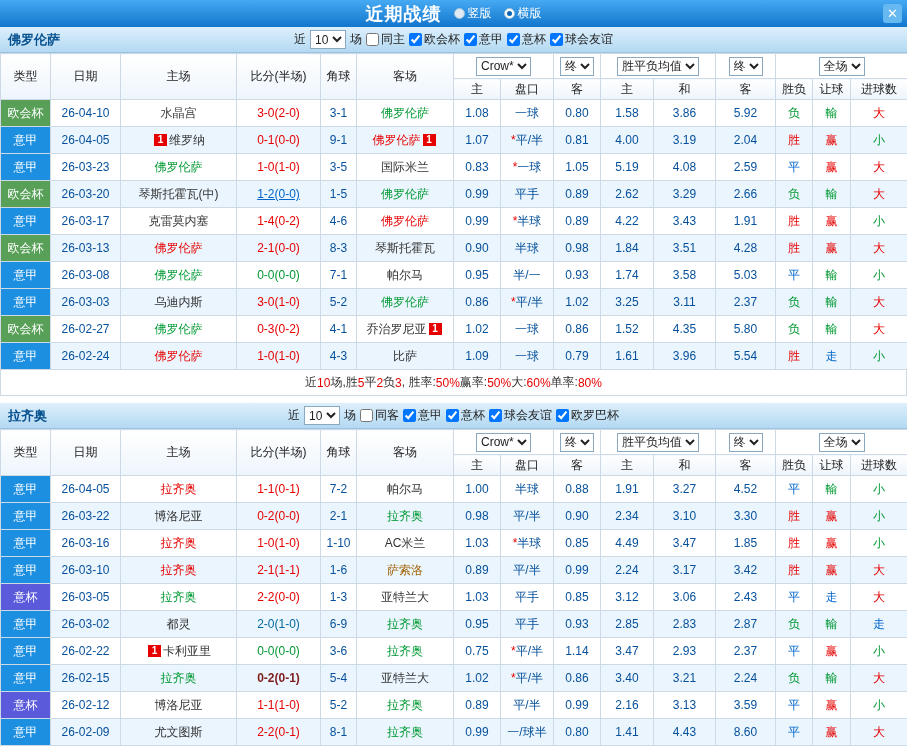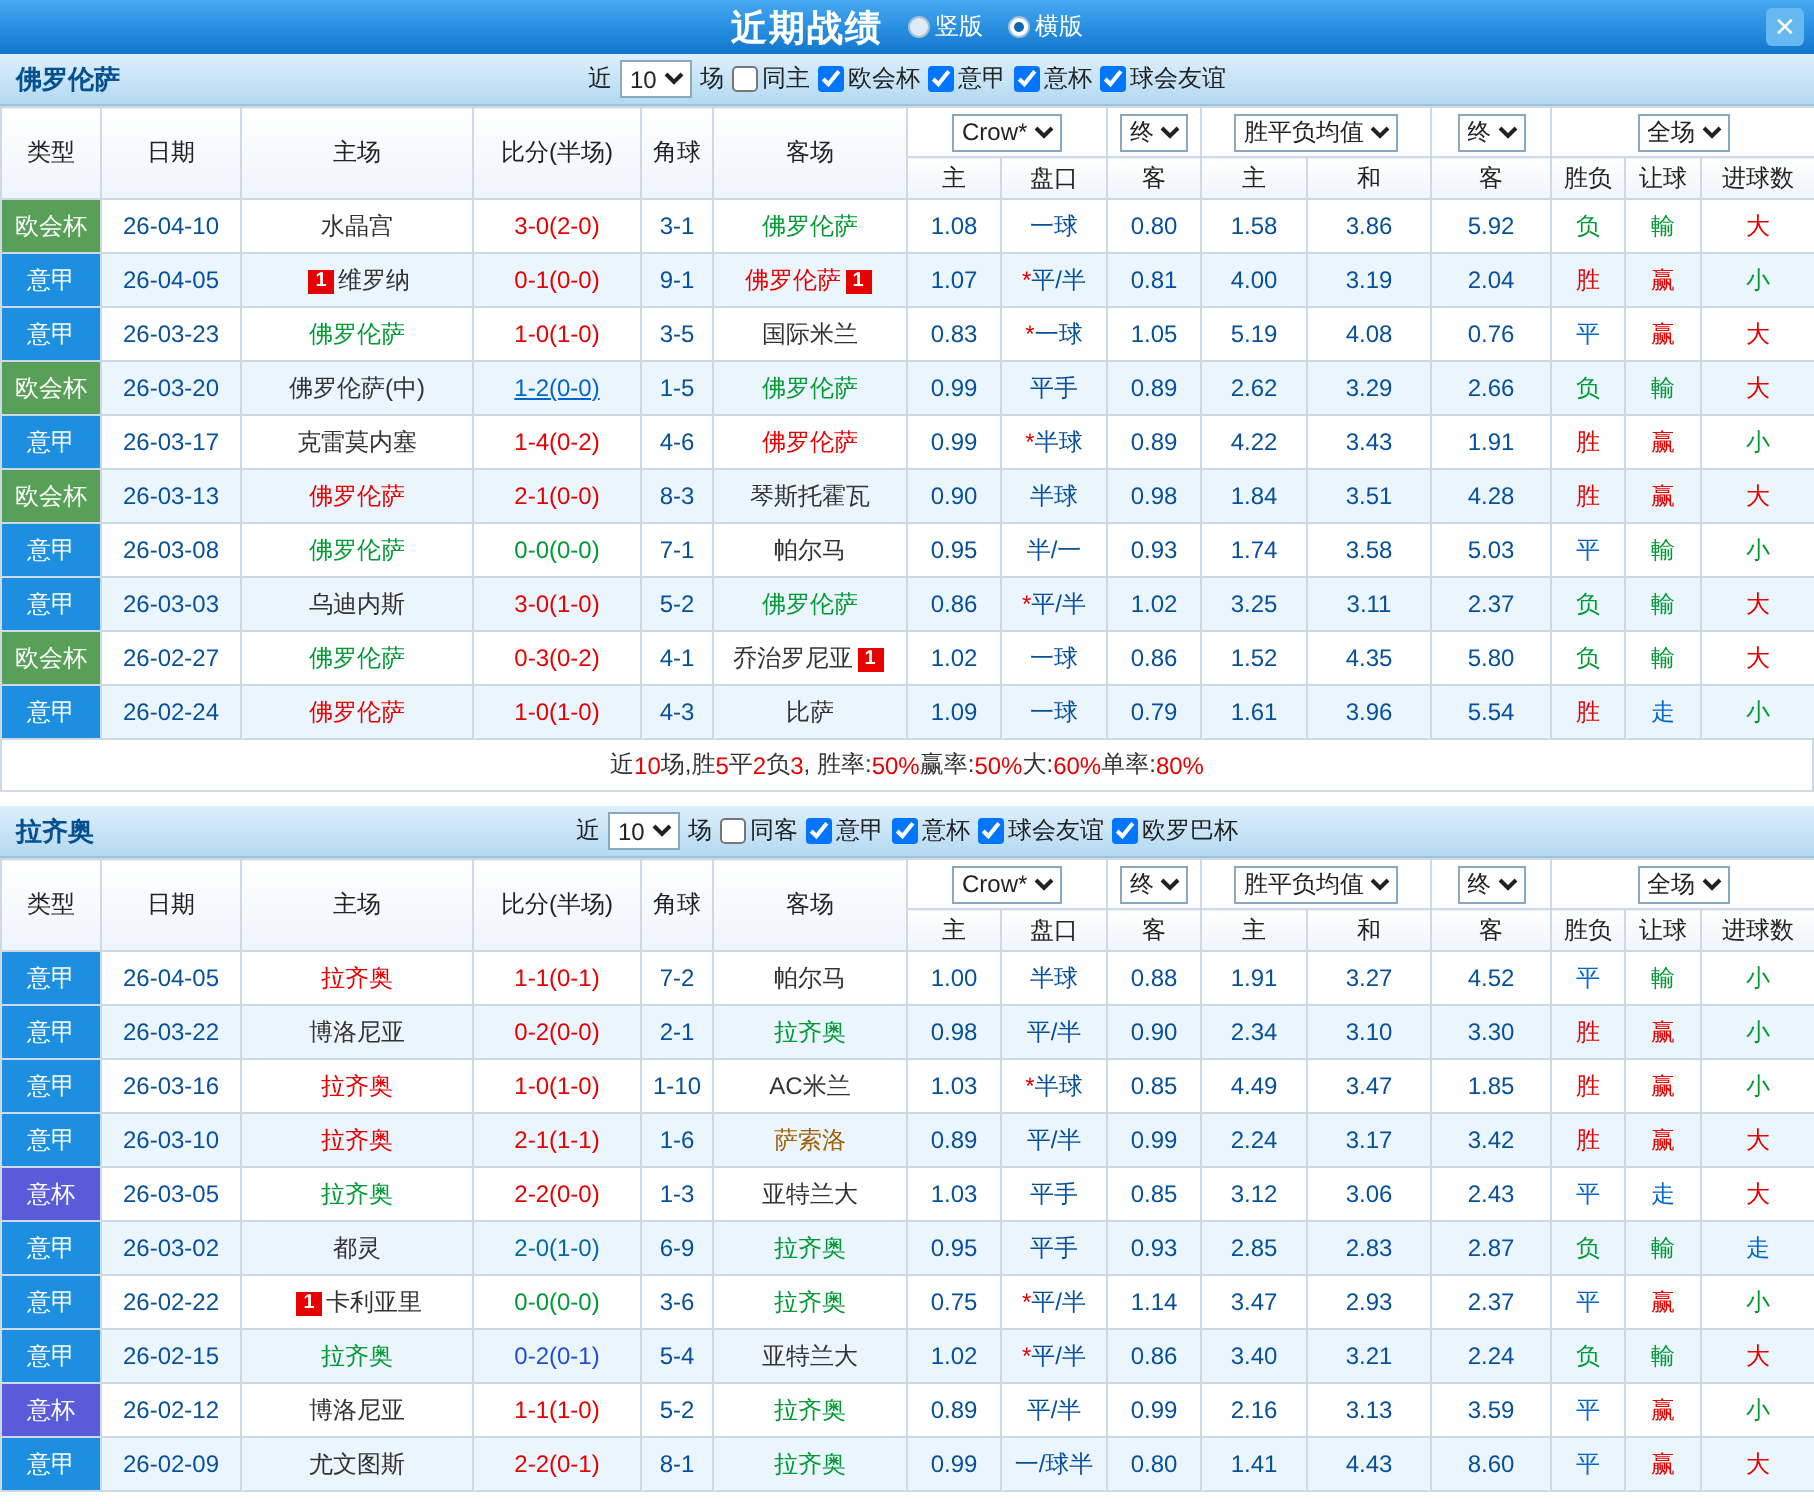--- a/index.html
+++ b/index.html
@@ -182,29 +182,29 @@
           <td class="date">26-03-23</td>
           <td class="team"><span style="color: rgb(0, 153, 51);">佛罗伦萨</span></td>
           <td style="color: rgb(230, 0, 0);">1-0(1-0)</td>
           <td class="corner">3-5</td>
           <td class="team"><span style="color: rgb(51, 51, 51);">国际米兰</span></td>
           <td class="num">0.83</td>
           <td class="hcp"><span class="star">*</span><span>一球</span></td>
           <td class="num">1.05</td>
           <td class="num">5.19</td>
           <td class="num">4.08</td>
-          <td class="num">0.76</td>
+          <td class="num">2.59</td>
           <td class="res" style="color: rgb(0, 102, 204);">平</td>
           <td class="res" style="color: rgb(230, 0, 0);">赢</td>
           <td class="res" style="color: rgb(230, 0, 0);">大</td>
         </tr>
         <tr>
           <td class="type tg">欧会杯</td>
           <td class="date">26-03-20</td>
-          <td class="team"><span style="color: rgb(51, 51, 51);">佛罗伦萨(中)</span></td>
+          <td class="team"><span style="color: rgb(51, 51, 51);">琴斯托霍瓦(中)</span></td>
           <td style="color: rgb(0, 102, 204); text-decoration: underline;">1-2(0-0)</td>
           <td class="corner">1-5</td>
           <td class="team"><span style="color: rgb(0, 153, 51);">佛罗伦萨</span></td>
           <td class="num">0.99</td>
           <td class="hcp">平手</td>
           <td class="num">0.89</td>
           <td class="num">2.62</td>
           <td class="num">3.29</td>
           <td class="num">2.66</td>
           <td class="res" style="color: rgb(0, 153, 51);">负</td>
@@ -523,21 +523,21 @@
           <td class="num">2.93</td>
           <td class="num">2.37</td>
           <td class="res" style="color: rgb(0, 102, 204);">平</td>
           <td class="res" style="color: rgb(230, 0, 0);">赢</td>
           <td class="res" style="color: rgb(0, 153, 51);">小</td>
         </tr>
         <tr>
           <td class="type tb">意甲</td>
           <td class="date">26-02-15</td>
           <td class="team"><span style="color: rgb(0, 153, 51);">拉齐奥</span></td>
-          <td style="color: #1d4ed8;">0-2(0-1)</td>
+          <td style="color: #7f1d1d; font-weight: bold;">0-2(0-1)</td>
           <td class="corner">5-4</td>
           <td class="team"><span style="color: rgb(51, 51, 51);">亚特兰大</span></td>
           <td class="num">1.02</td>
           <td class="hcp"><span class="star">*</span><span>平/半</span></td>
           <td class="num">0.86</td>
           <td class="num">3.40</td>
           <td class="num">3.21</td>
           <td class="num">2.24</td>
           <td class="res" style="color: rgb(0, 153, 51);">负</td>
           <td class="res" style="color: rgb(0, 153, 51);">輸</td>

